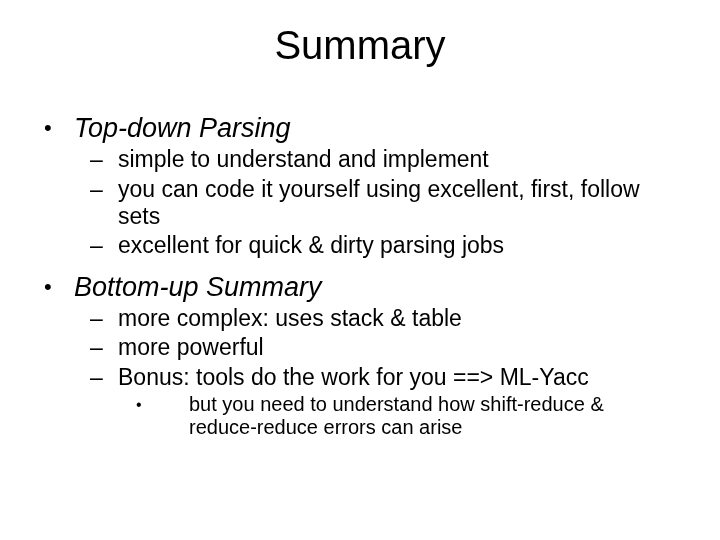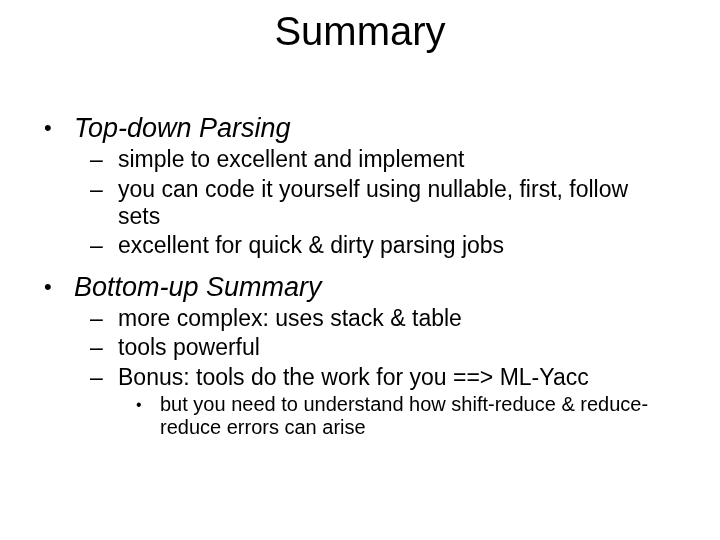--- a/index.html
+++ b/index.html
@@ -12,21 +12,21 @@
     color: #000;
   }
   .slide {
     width: 720px;
     height: 540px;
     position: relative;
     box-sizing: border-box;
   }
   .title {
     position: absolute;
-    top: 9px;
+    top: 23px;
     left: 0;
     width: 100%;
     text-align: center;
     font-size: 40px;
     font-weight: 400;
   }
   .body {
     position: absolute;
     top: 108px;
     left: 44px;
@@ -65,62 +65,62 @@
     line-height: 1.18;
     margin-left: 92px;
     margin-top: 2px;
   }
   .l3 .bullet {
     width: 24px;
     flex: 0 0 24px;
     font-size: 16px;
     line-height: 24px;
   }
-  .l3 .txt { flex: 1; }
+  .l3 .txt { flex: 1; margin-left: 29px; }
   .gap { height: 8px; }
 </style>
 </head>
 <body>
 
 <div class="slide">
 
   <div class="title">Summary</div>
 
   <div class="body">
 
     <div class="l1">
       <span class="bullet">•</span>
       <span class="txt">Top-down Parsing</span>
     </div>
     <div class="l2">
       <span class="bullet">–</span>
-      <span class="txt">simple to excellent and implement</span>
+      <span class="txt">simple to understand and implement</span>
     </div>
     <div class="l2">
       <span class="bullet">–</span>
-      <span class="txt">you can code it yourself using nullable, first, follow sets</span>
+      <span class="txt">you can code it yourself using excellent, first, follow sets</span>
     </div>
     <div class="l2">
       <span class="bullet">–</span>
       <span class="txt">excellent for quick &amp; dirty parsing jobs</span>
     </div>
 
     <div class="gap"></div>
 
     <div class="l1">
       <span class="bullet">•</span>
       <span class="txt">Bottom-up Summary</span>
     </div>
     <div class="l2">
       <span class="bullet">–</span>
       <span class="txt">more complex: uses stack &amp; table</span>
     </div>
     <div class="l2">
       <span class="bullet">–</span>
-      <span class="txt">tools powerful</span>
+      <span class="txt">more powerful</span>
     </div>
     <div class="l2">
       <span class="bullet">–</span>
       <span class="txt">Bonus: tools do the work for you ==&gt; ML-Yacc</span>
     </div>
     <div class="l3">
       <span class="bullet">•</span>
       <span class="txt">but you need to understand how shift-reduce &amp; reduce-reduce errors can arise</span>
     </div>
 

